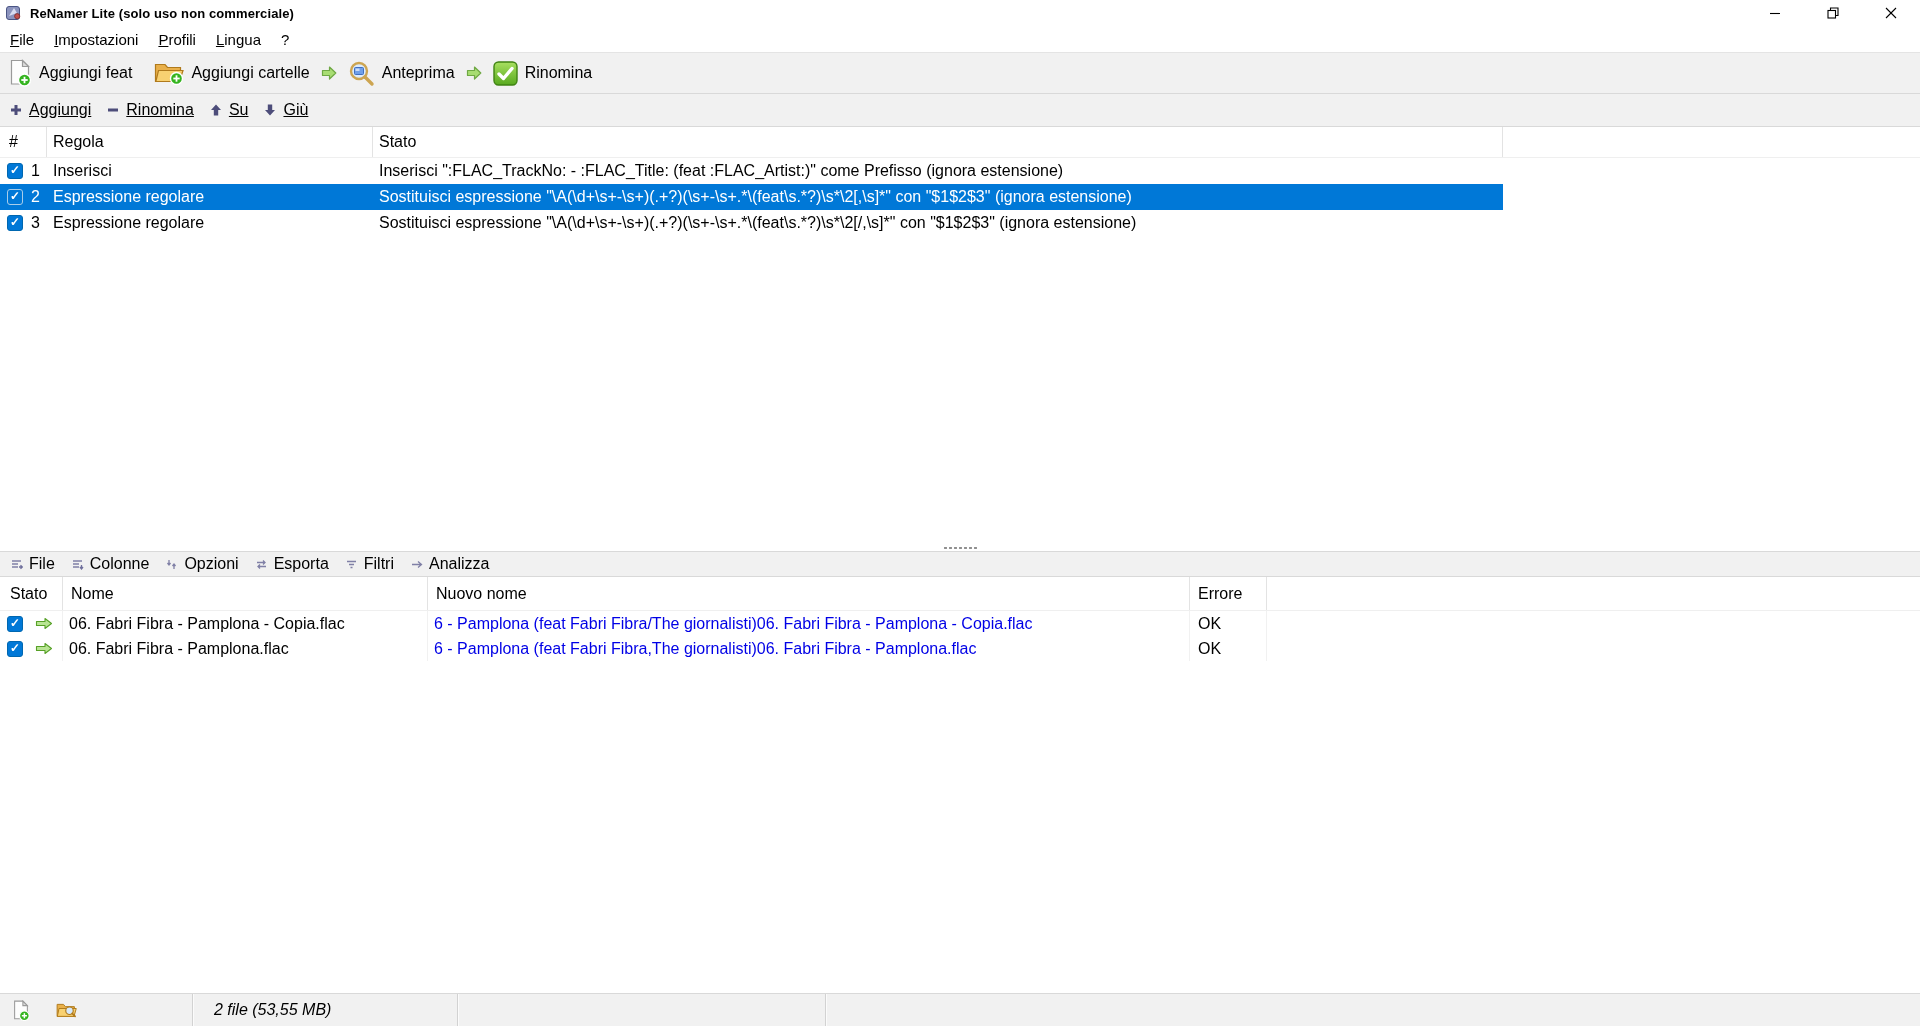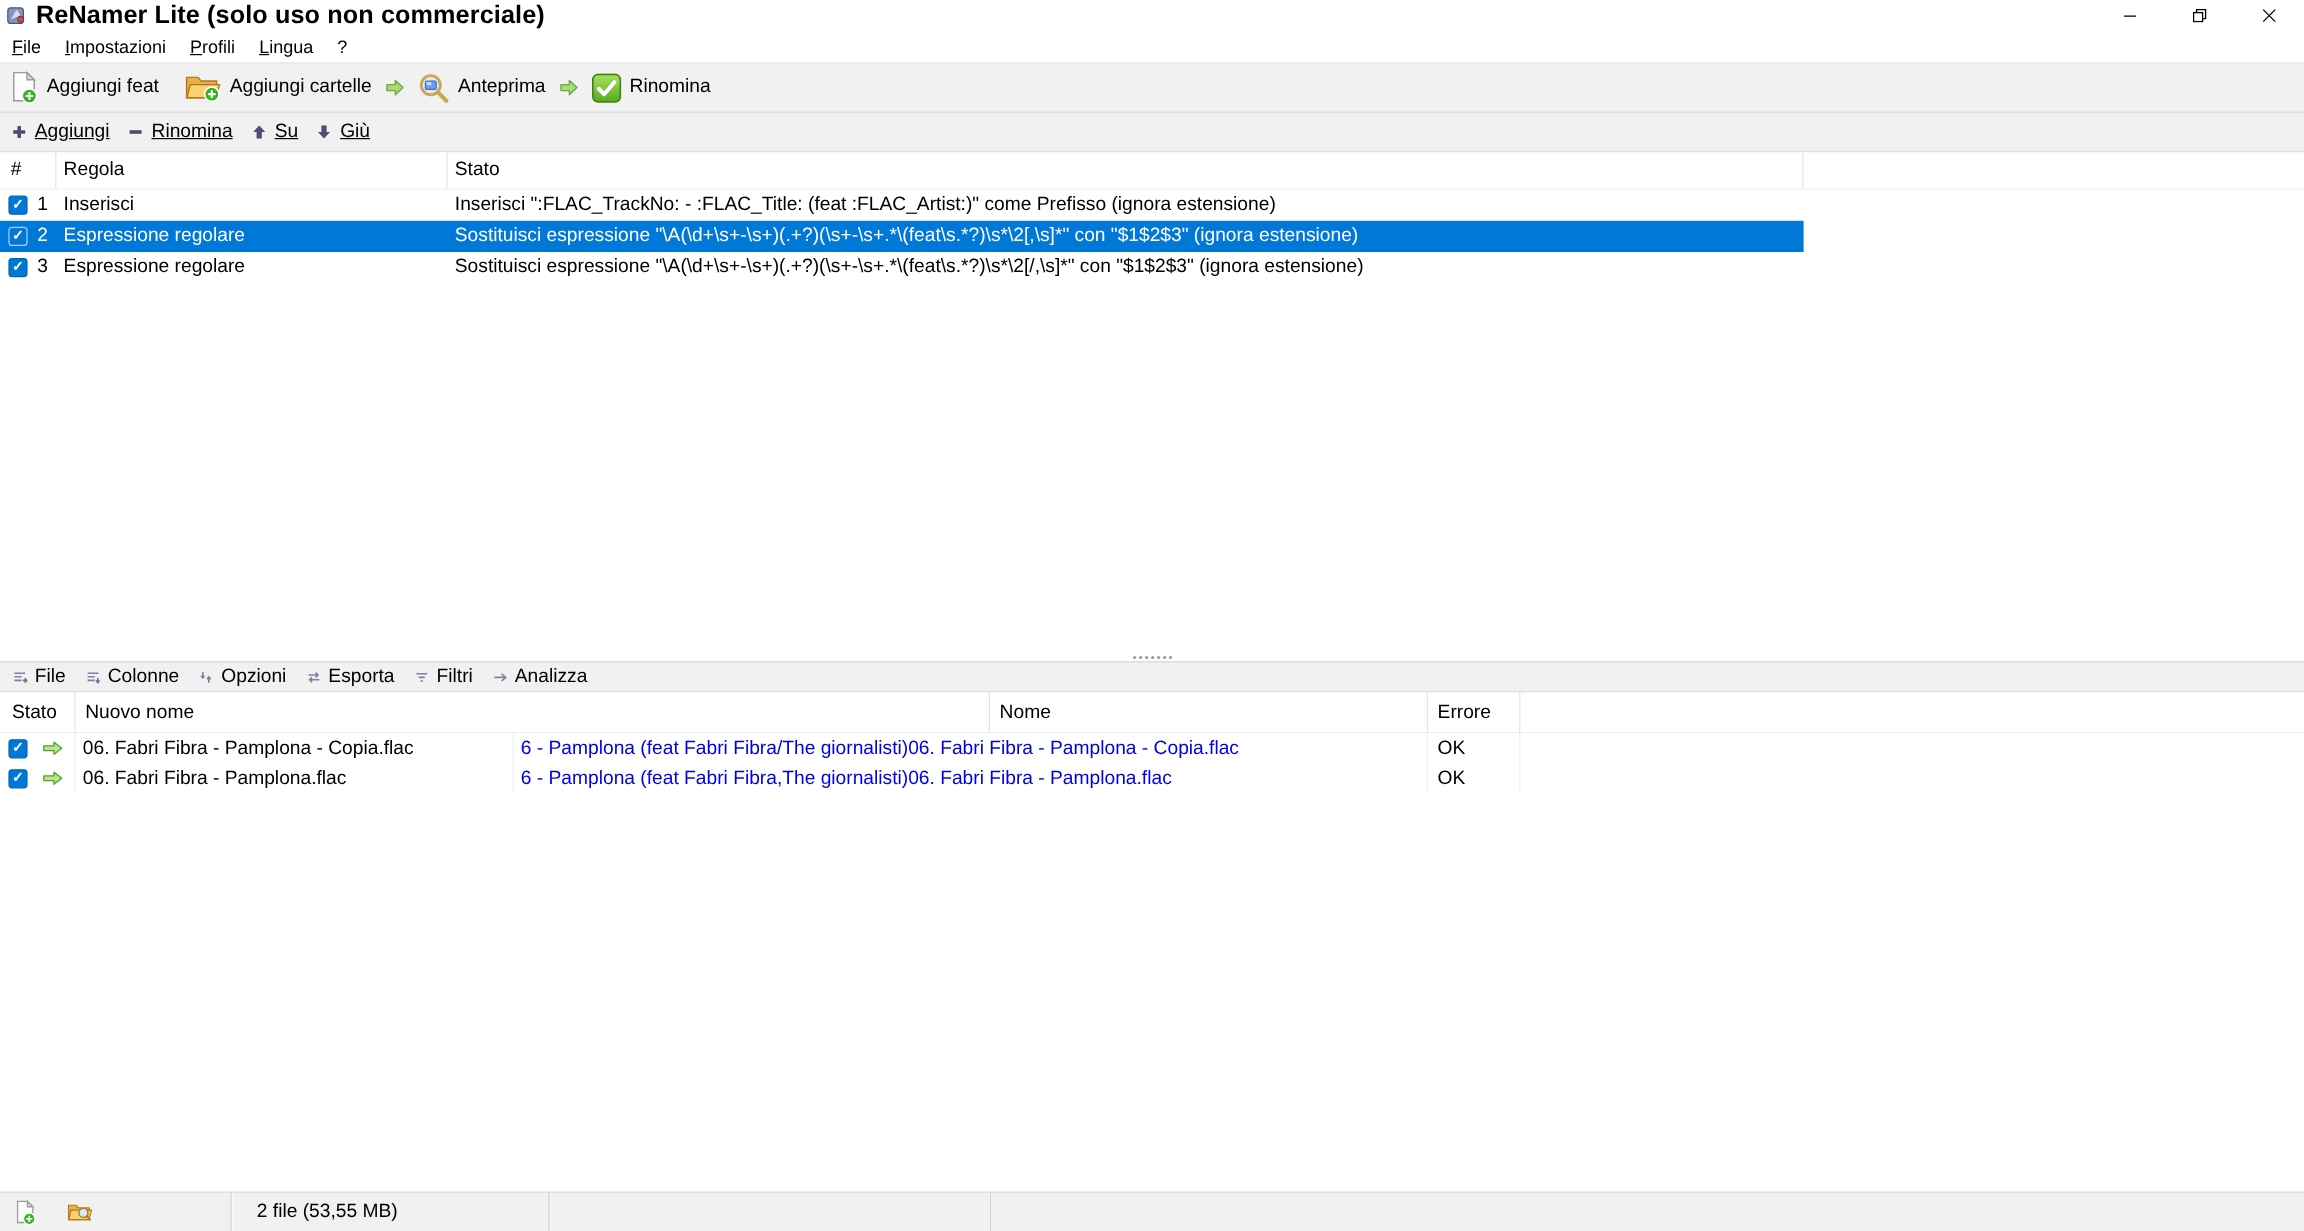--- a/index.html
+++ b/index.html
@@ -5,21 +5,21 @@
   * { margin:0; padding:0; box-sizing:border-box; }
   html,body { width:1920px; height:1026px; }
   body {
     font-family:"Liberation Sans", sans-serif;
     background:#ffffff; color:#000;
     position:relative; overflow:hidden;
     -webkit-font-smoothing:antialiased;
   }
   
   .titlebar { position:absolute; top:0; left:0; right:0; height:26px; background:#fff; display:flex; align-items:center; }
-  .title-text { margin-left:7px; font-size:21px; font-weight:bold; letter-spacing:0.1px; }
+  .title-text { margin-left:7px; font-size:13px; font-weight:bold; letter-spacing:0.1px; }
   .win-controls { position:absolute; right:0; top:0; height:26px; display:flex; }
   .win-btn { width:58px; height:26px; display:flex; align-items:center; justify-content:center; cursor:default; }
   
   .menubar { position:absolute; top:26px; left:0; right:0; height:26px; background:#fff; display:flex; align-items:center; font-size:15px; }
   .menu-item { display:inline-block; padding:3px 10px; }
   .menu-item.ul::first-letter { text-decoration:underline; }
   
   .toolbar { position:absolute; top:52px; left:0; right:0; height:41px; background:#f1f1f1; border-top:1px solid #e4e4e4; display:flex; align-items:center; font-size:16px; }
   .tb-btn { display:flex; align-items:center; gap:7px; padding:4px 6px; }
   .tb-arrow { margin:0 4px; display:flex; align-items:center; }
@@ -63,21 +63,21 @@
   .ft-row { display:flex; height:25px; font-size:16px; white-space:nowrap; }
   .ft-row .cell { display:flex; align-items:center; height:100%; border-right:1px solid #f1f1f1; overflow:hidden; }
   .ft-c1 { width:63px; flex:none; }
   .ft-c2 { width:365px; flex:none; padding-left:6px; }
   .ft-c3 { width:762px; flex:none; padding-left:6px; color:#0000e6; }
   .ft-c4 { width:77px; flex:none; padding-left:8px; }
   .ft-cfill { flex:1; border-right:none !important; }
   .row-arrow { margin-left:4px; display:flex; align-items:center; }
   
   .statusbar { position:absolute; left:0; right:0; bottom:0; height:33px; background:#f1f1f1; border-top:1px solid #d9d9d9; display:flex; align-items:stretch; font-size:16px; }
-  .sb-pane { display:flex; align-items:center; }
+  .sb-pane { display:flex; align-items:center;font-style:italic; }
   .sb-icons { width:192px; }
   .sb-text-pane { width:263px; }
   .sb-text-pane span { margin-left:20px; }
   .sb-pane3 { width:366px; }
   .sb-sep { width:0; border-left:1px solid #d2d2d2; border-right:1px solid #fbfbfb; }
   .sb-icon1 { margin-left:12px; }
   .sb-icon2 { margin-left:26px; }
   svg { display:block; }
 </style>
 </head>
@@ -310,22 +310,22 @@
           <path d="M2 6.5 H10.5 M8 3.5 L11.5 6.5 L8 9.5"></path>
         </svg>
     </span>
     <span>Analizza</span>
   </div>
 </div>
 
 <div class="files-panel">
   <div class="ft-header">
     <div class="hcell ft-h1">Stato</div>
+    <div class="hcell ft-h2">Nome</div>
     <div class="hcell ft-h3">Nuovo nome</div>
-    <div class="hcell ft-h2">Nome</div>
     <div class="hcell ft-h4">Errore</div>
     <div class="hcell ft-hfill"></div>
   </div>
 
   <div class="ft-row">
     <div class="cell ft-c1">
       <span class="cb"></span>
       <span class="row-arrow">
         <svg width="18" height="13" viewBox="0 0 18 13">
             <path d="M1.5 4.5 H10 V1.5 L16.5 6.5 L10 11.5 V8.5 H1.5 Z" fill="#b9e594" stroke="#57a027" stroke-width="1.1" stroke-linejoin="round"></path>

